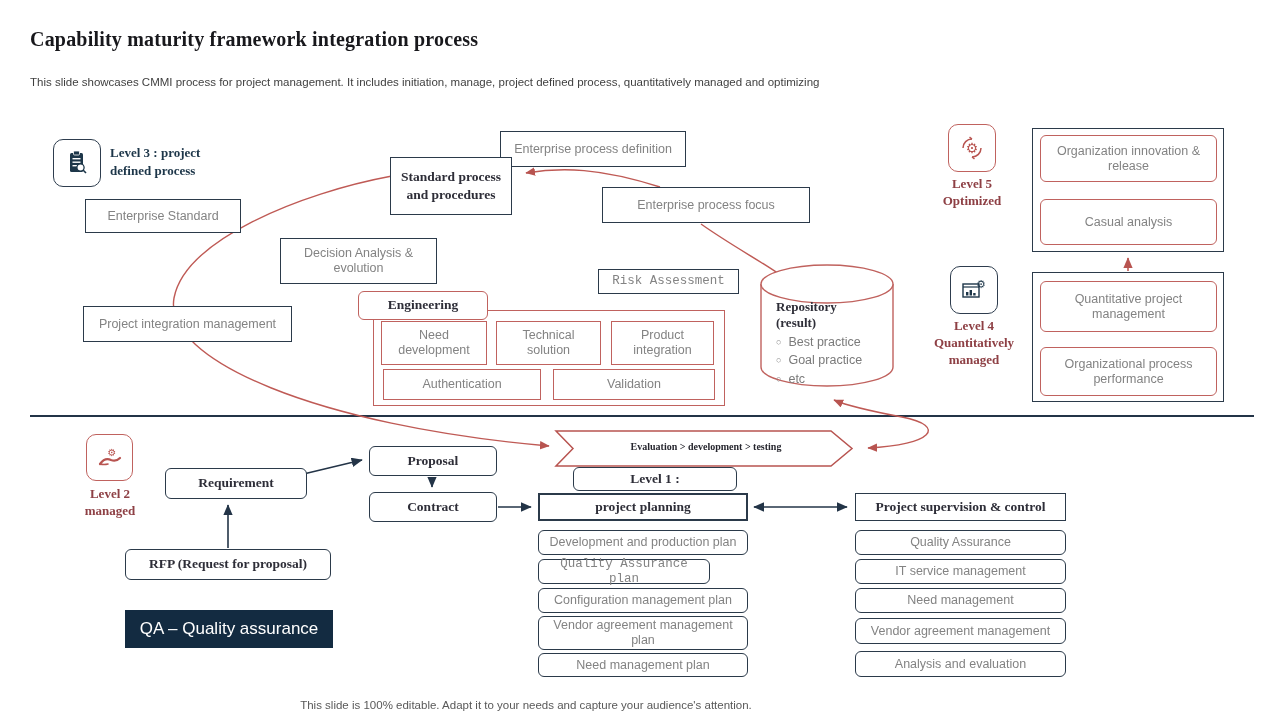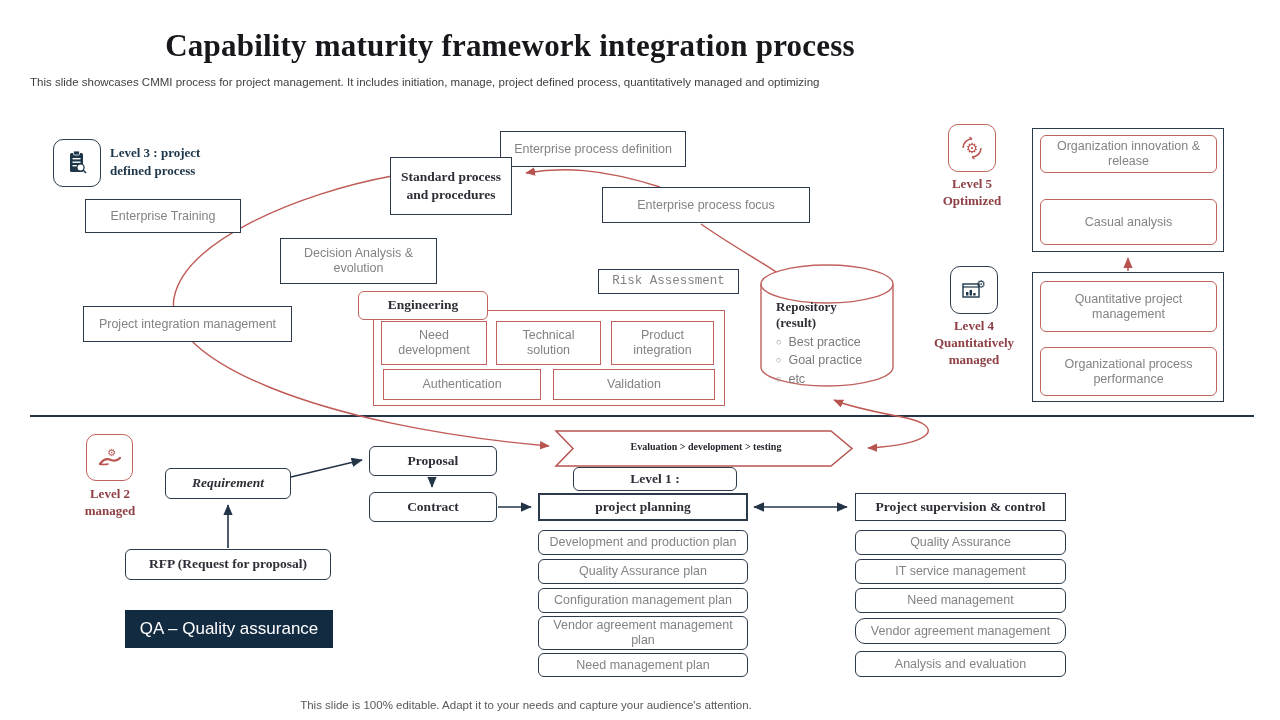--- a/index.html
+++ b/index.html
@@ -3,21 +3,21 @@
 <meta charset="utf-8">
 <style>
   * { margin:0; padding:0; box-sizing:border-box; }
   html,body { width:1280px; height:720px; background:#ffffff; overflow:hidden; }
   #slide { position:relative; width:1280px; height:720px; background:#ffffff;
            font-family:"Liberation Sans", sans-serif; }
 
   .abs { position:absolute; }
 
   .title { font-family:"Liberation Serif", serif; font-weight:bold;
-           font-size:31px; color:#18181c; letter-spacing:0.2px;text-align:center; }
+           font-size:20px; color:#18181c; letter-spacing:0.2px; }
   .subtitle { font-size:11.5px; color:#3f3f3f; }
   .footer { width:1052px; text-align:center; font-size:11.5px; color:#595959; }
 
   .box { border:1.5px solid #2b3a4a; background:#ffffff; z-index:2;
          display:flex; align-items:center; justify-content:center; text-align:center;
          color:#838383; font-size:12.5px; line-height:1.2; padding:2px 4px; }
   .rounded { border-radius:6px; }
   .redline { border:1.3px solid #c0625e; }
   .serif { font-family:"Liberation Serif", serif; font-weight:bold;
            color:#2e2e38; font-size:13.5px; }
@@ -93,21 +93,21 @@
       <rect x="11.5" y="3" width="6" height="4" rx="1" fill="#1d3649" stroke="#ffffff" stroke-width="0.8"></rect>
       <rect x="10.5" y="10" width="8" height="1.4" fill="#ffffff"></rect>
       <rect x="10.5" y="13.5" width="8" height="1.4" fill="#ffffff"></rect>
       <rect x="10.5" y="17" width="5" height="1.4" fill="#ffffff"></rect>
       <circle cx="18.5" cy="19.5" r="3.6" fill="#ffffff" stroke="#1d3649" stroke-width="1.3"></circle>
       <line x1="21" y1="22" x2="24" y2="25" stroke="#1d3649" stroke-width="1.6"></line>
     </svg>
   </div>
   <div class="abs serif" style="left:110px; top:144px; width:108px; font-size:13px; color:#1d3649; line-height:1.35;">Level 3 : project defined process</div>
 
-  <div class="abs box" style="left:85px; top:199px; width:156px; height:34px;">Enterprise Training</div>
+  <div class="abs box" style="left:85px; top:199px; width:156px; height:34px;">Enterprise Standard</div>
 
   <div class="abs box" style="left:500px; top:131px; width:186px; height:36px;">Enterprise process definition</div>
 
   <div class="abs box serif" style="left:390px; top:157px; width:122px; height:58px; line-height:1.35;">Standard process and procedures</div>
 
   <div class="abs box" style="left:602px; top:187px; width:208px; height:36px;">Enterprise process focus</div>
 
   <div class="abs box" style="left:280px; top:238px; width:157px; height:46px;">Decision Analysis &amp; evolution</div>
 
   <div class="abs box" style="left:598px; top:269px; width:141px; height:25px;font-family:Liberation Mono, monospace;">Risk Assessment</div>
@@ -142,21 +142,21 @@
   <div class="abs icon-sq red-b" style="left:948px; top:124px; width:48px; height:48px;">
     <svg width="32" height="32" viewBox="0 0 32 32">
       <path d="M7,16 a9,9 0 0 1 9,-9" fill="none" stroke="#b85450" stroke-width="1.5"></path>
       <path d="M25,16 a9,9 0 0 1 -9,9" fill="none" stroke="#b85450" stroke-width="1.5"></path>
       <path d="M16,7 l-2.5,-1.8 M16,25 l2.5,1.8" stroke="#b85450" stroke-width="1.5" fill="none"></path>
       <text x="16" y="21" font-size="14" text-anchor="middle" fill="#b85450" font-family="DejaVu Sans, sans-serif">⚙</text>
     </svg>
   </div>
   <div class="abs lvl-label" style="left:932px; top:176px; width:80px;">Level 5 Optimized</div>
   <div class="abs box" style="left:1032px; top:128px; width:192px; height:124px;"></div>
-  <div class="abs box redline rounded" style="left:1040px; top:135px; width:177px; height:38px; z-index:3;">Organization innovation &amp; release</div>
+  <div class="abs box redline rounded" style="left:1040px; top:135px; width:177px; height:47px; z-index:3;">Organization innovation &amp; release</div>
   <div class="abs box redline rounded" style="left:1040px; top:199px; width:177px; height:46px; z-index:3;">Casual analysis</div>
 
   <div class="abs icon-sq navy-b" style="left:950px; top:266px; width:48px; height:48px;">
     <svg width="32" height="32" viewBox="0 0 32 32">
       <rect x="5" y="10" width="16" height="13" fill="none" stroke="#1d3649" stroke-width="1.4"></rect>
       <line x1="5" y1="13" x2="21" y2="13" stroke="#1d3649" stroke-width="1.2"></line>
       <rect x="8" y="18" width="2.4" height="3.5" fill="#1d3649"></rect>
       <rect x="11.6" y="16" width="2.4" height="5.5" fill="#1d3649"></rect>
       <rect x="15.2" y="19" width="2.4" height="2.5" fill="#1d3649"></rect>
       <text x="23" y="13.5" font-size="11" text-anchor="middle" fill="#1d3649" font-family="DejaVu Sans, sans-serif">⚙</text>
@@ -169,40 +169,40 @@
 
   <div class="abs icon-sq red-b" style="left:86px; top:434px; width:47px; height:47px;">
     <svg width="30" height="30" viewBox="0 0 30 30">
       <text x="17" y="13" font-size="10" text-anchor="middle" fill="#b85450" font-family="DejaVu Sans, sans-serif">⚙</text>
       <path d="M5,21 Q10,14 16,17 Q21,19 25,15" fill="none" stroke="#b85450" stroke-width="2.2" stroke-linecap="round"></path>
       <path d="M5,21 Q9,22 13,21" fill="none" stroke="#b85450" stroke-width="1.6" stroke-linecap="round"></path>
     </svg>
   </div>
   <div class="abs lvl-label" style="left:71px; top:486px; width:78px;">Level 2 managed</div>
 
-  <div class="abs box rounded serif" style="left:165px; top:468px; width:126px; height:31px;font-style:italic;">Requirement</div>
+  <div class="abs box rounded serif" style="left:165px; top:468px; width:142px; height:31px;">Requirement</div>
   <div class="abs box rounded serif" style="left:369px; top:446px; width:128px; height:30px;">Proposal</div>
   <div class="abs box rounded serif" style="left:369px; top:492px; width:128px; height:30px;">Contract</div>
   <div class="abs box rounded serif" style="left:125px; top:549px; width:206px; height:31px;">RFP (Request for proposal)</div>
 
   <div class="abs chev-text" style="left:586px; top:441px; width:240px;">Evaluation  &gt;  development  &gt;  testing</div>
 
   <div class="abs box rounded serif" style="left:573px; top:467px; width:164px; height:24px;">Level 1 :</div>
   <div class="abs box serif" style="left:538px; top:493px; width:210px; height:28px; border-width:2px;">project planning</div>
   <div class="abs box serif" style="left:855px; top:493px; width:211px; height:28px;">Project supervision &amp; control</div>
 
   <div class="abs box rounded" style="left:538px; top:530px; width:210px; height:25px;">Development and production plan</div>
-  <div class="abs box rounded" style="left:538px; top:559px; width:210px; height:25px;">Quality Assurance plan</div>
+  <div class="abs box rounded" style="left:538px; top:559px; width:172px; height:25px;font-family:Liberation Mono, monospace;">Quality Assurance plan</div>
   <div class="abs box rounded" style="left:538px; top:588px; width:210px; height:25px;">Configuration management plan</div>
   <div class="abs box rounded" style="left:538px; top:616px; width:210px; height:34px;">Vendor agreement management plan</div>
   <div class="abs box rounded" style="left:538px; top:653px; width:210px; height:24px;">Need management plan</div>
 
   <div class="abs box rounded" style="left:855px; top:530px; width:211px; height:25px;">Quality Assurance</div>
   <div class="abs box rounded" style="left:855px; top:559px; width:211px; height:25px;">IT service management</div>
   <div class="abs box rounded" style="left:855px; top:588px; width:211px; height:25px;">Need management</div>
-  <div class="abs box rounded" style="left:855px; top:618px; width:211px; height:26px;border-radius:10px;">Vendor agreement management</div>
+  <div class="abs box rounded" style="left:855px; top:618px; width:211px; height:26px;">Vendor agreement management</div>
   <div class="abs box rounded" style="left:855px; top:651px; width:211px; height:26px;">Analysis and evaluation</div>
 
   <div class="abs qa" style="left:125px; top:610px; width:208px; height:38px;">QA – Quality assurance</div>
 
   <div class="abs footer" style="left:0; top:699px;">This slide is 100% editable. Adapt it to your needs and capture your audience's attention.</div>
 
 </div>
 
 </body></html>

